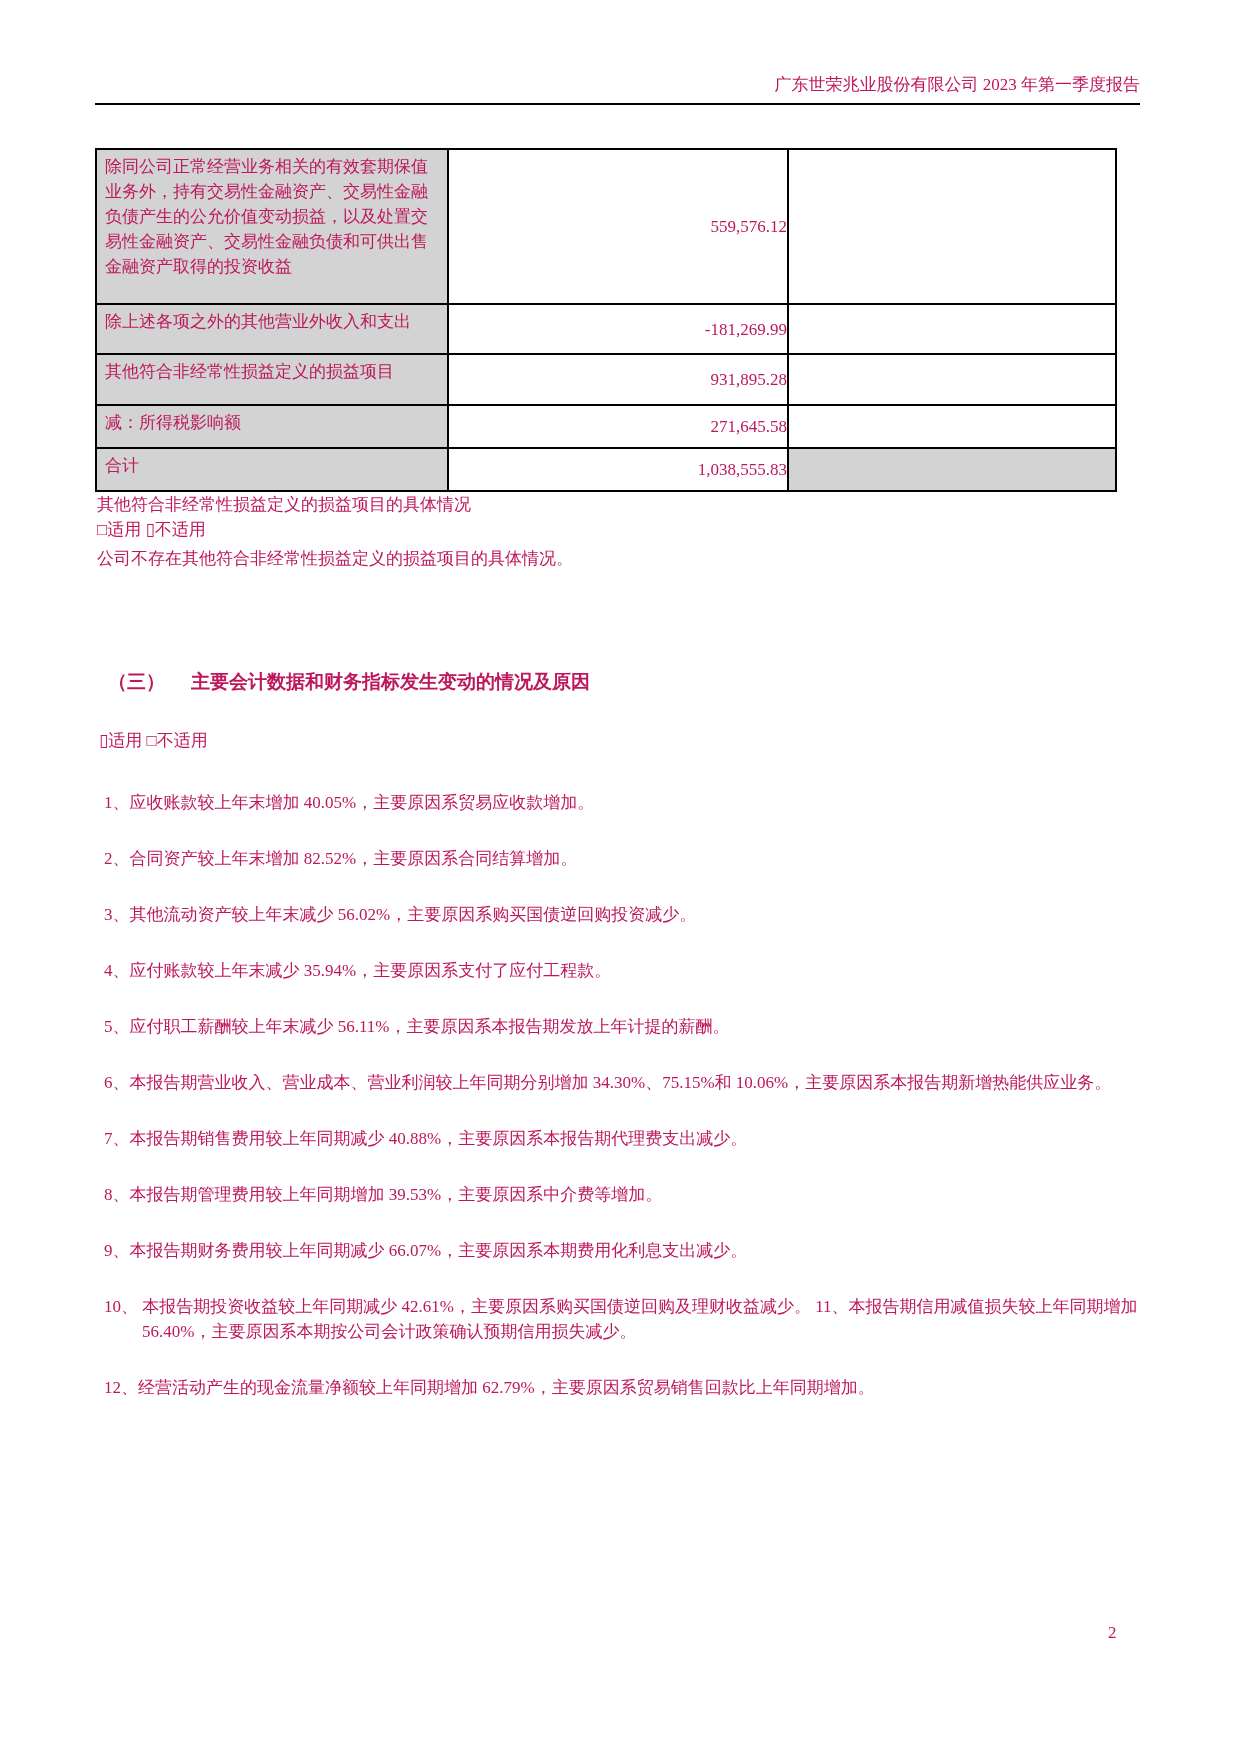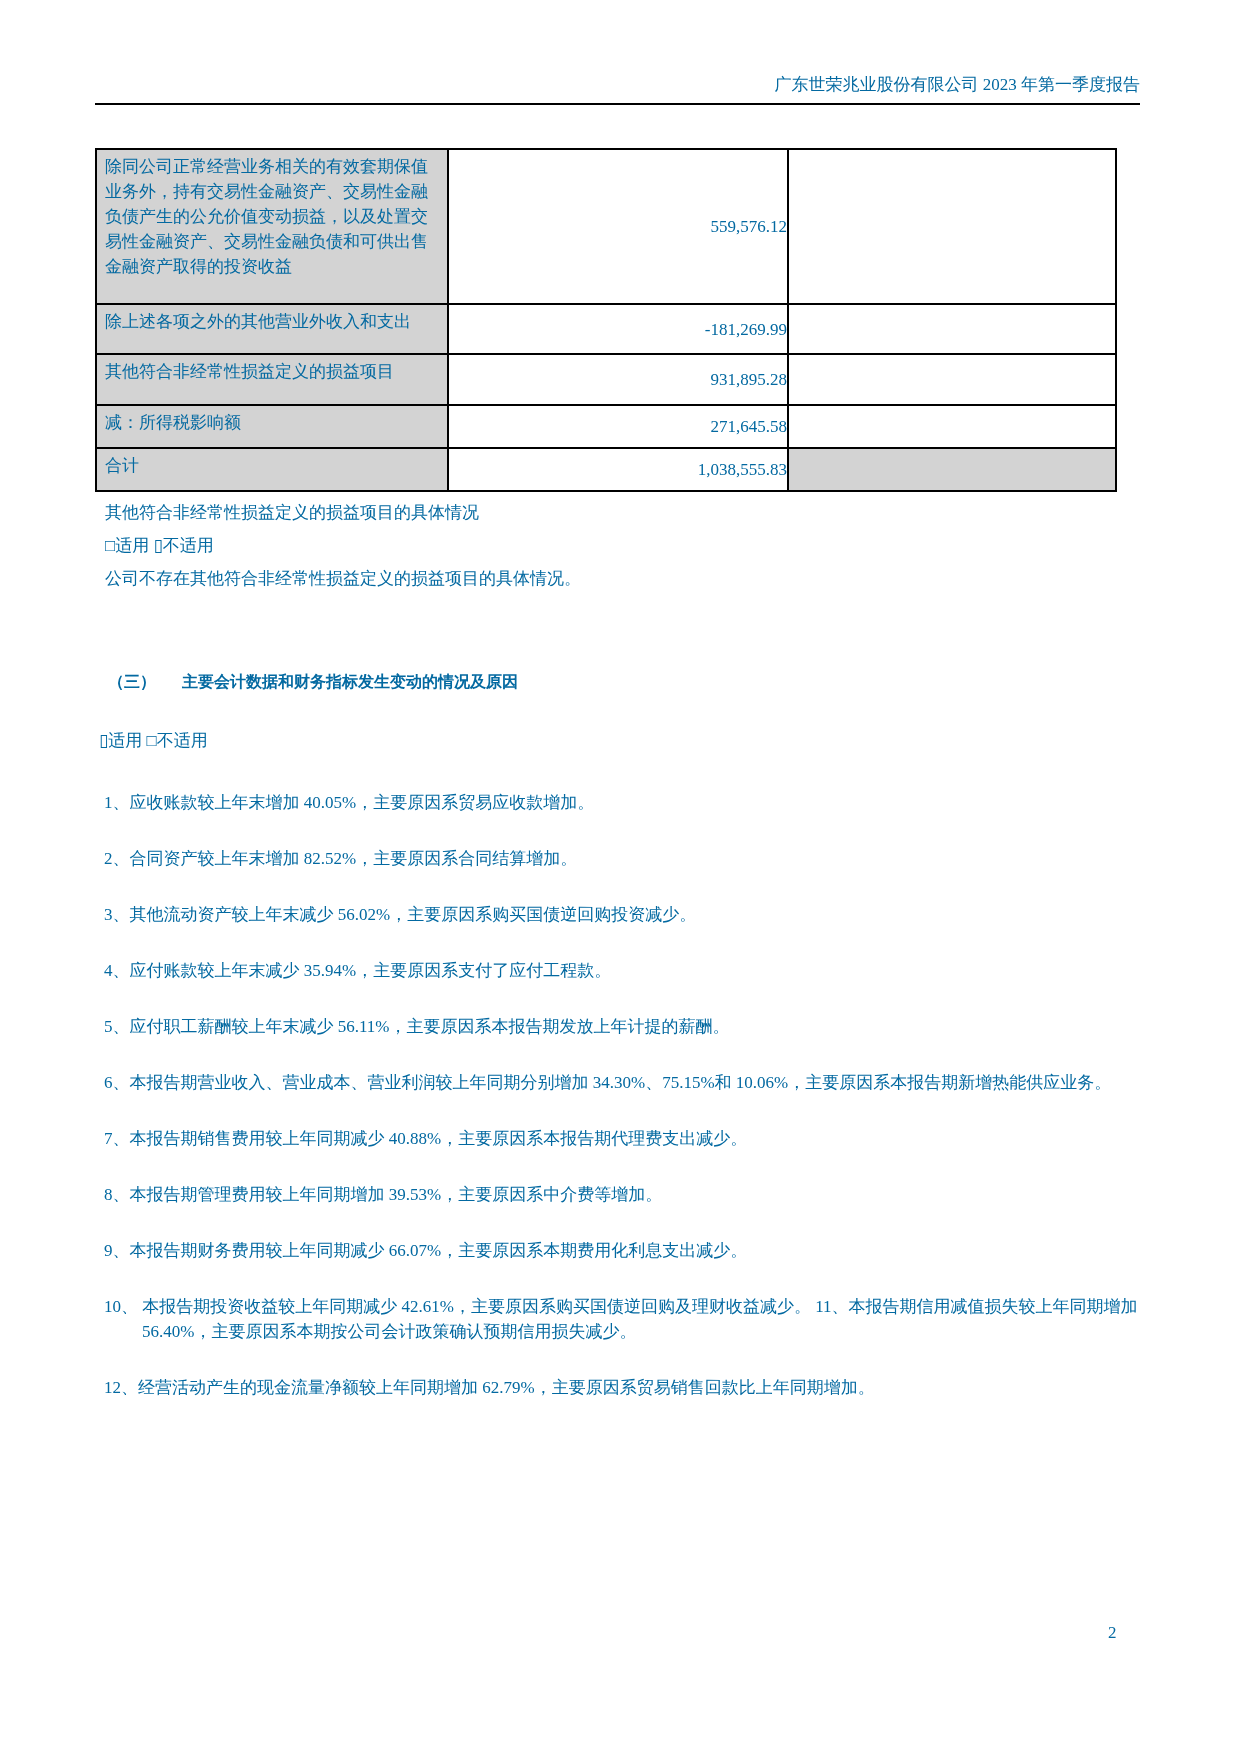--- a/index.html
+++ b/index.html
@@ -2,21 +2,21 @@
 <html lang="zh"><head>
 <meta charset="utf-8">
 <style>
   html,body{margin:0;padding:0;background:#ffffff;}
   .page{
     position:relative;
     width:1240px;height:1754px;
     margin:0 auto;
     background:#ffffff;
     font-family:"Liberation Serif","DejaVu Serif",serif;
-    color:#0369a1;
+    color:#be185d;
     font-size:17px;
     line-height:25px;
     box-sizing:border-box;
   }
   
   .hdr{
     position:absolute;left:95px;top:72px;width:1045px;
     text-align:right;
     border-bottom:2px solid #000;
     padding-bottom:6px;
@@ -39,26 +39,26 @@
   .fin-table td.c2{width:340px;vertical-align:middle;text-align:right;padding-right:0;}
   .fin-table td.c3{width:328px;vertical-align:middle;}
   .fin-table tr.r1{height:155px;}
   .fin-table tr.r2{height:50px;}
   .fin-table tr.r3{height:51px;}
   .fin-table tr.r4{height:43px;}
   .fin-table tr.r5{height:43px;font-family:Liberation Serif, serif;}
   .fin-table td.shade{background:#d3d3d3;}
   
   .notes{position:absolute;left:97px;top:492px;width:1045px;}
-  .notes p{margin:8px;}
+  .notes p{margin:0;}
   .notes .gap{margin-top:4px;}
   
   .sec-head{
     position:absolute;left:108px;top:668px;width:1030px;
-    font-size:16px;font-weight:bold;line-height:28px;
+    font-size:19px;font-weight:bold;line-height:28px;
   }
   .sec-head .sec-title{margin-left:26px;}
   .sec-apply{position:absolute;left:99px;top:728px;}
   
   .items{position:absolute;left:104px;top:790px;width:1040px;}
   .items p{
     margin:0 0 31px 0;
     padding-left:38px;
     text-indent:-38px;
   }

